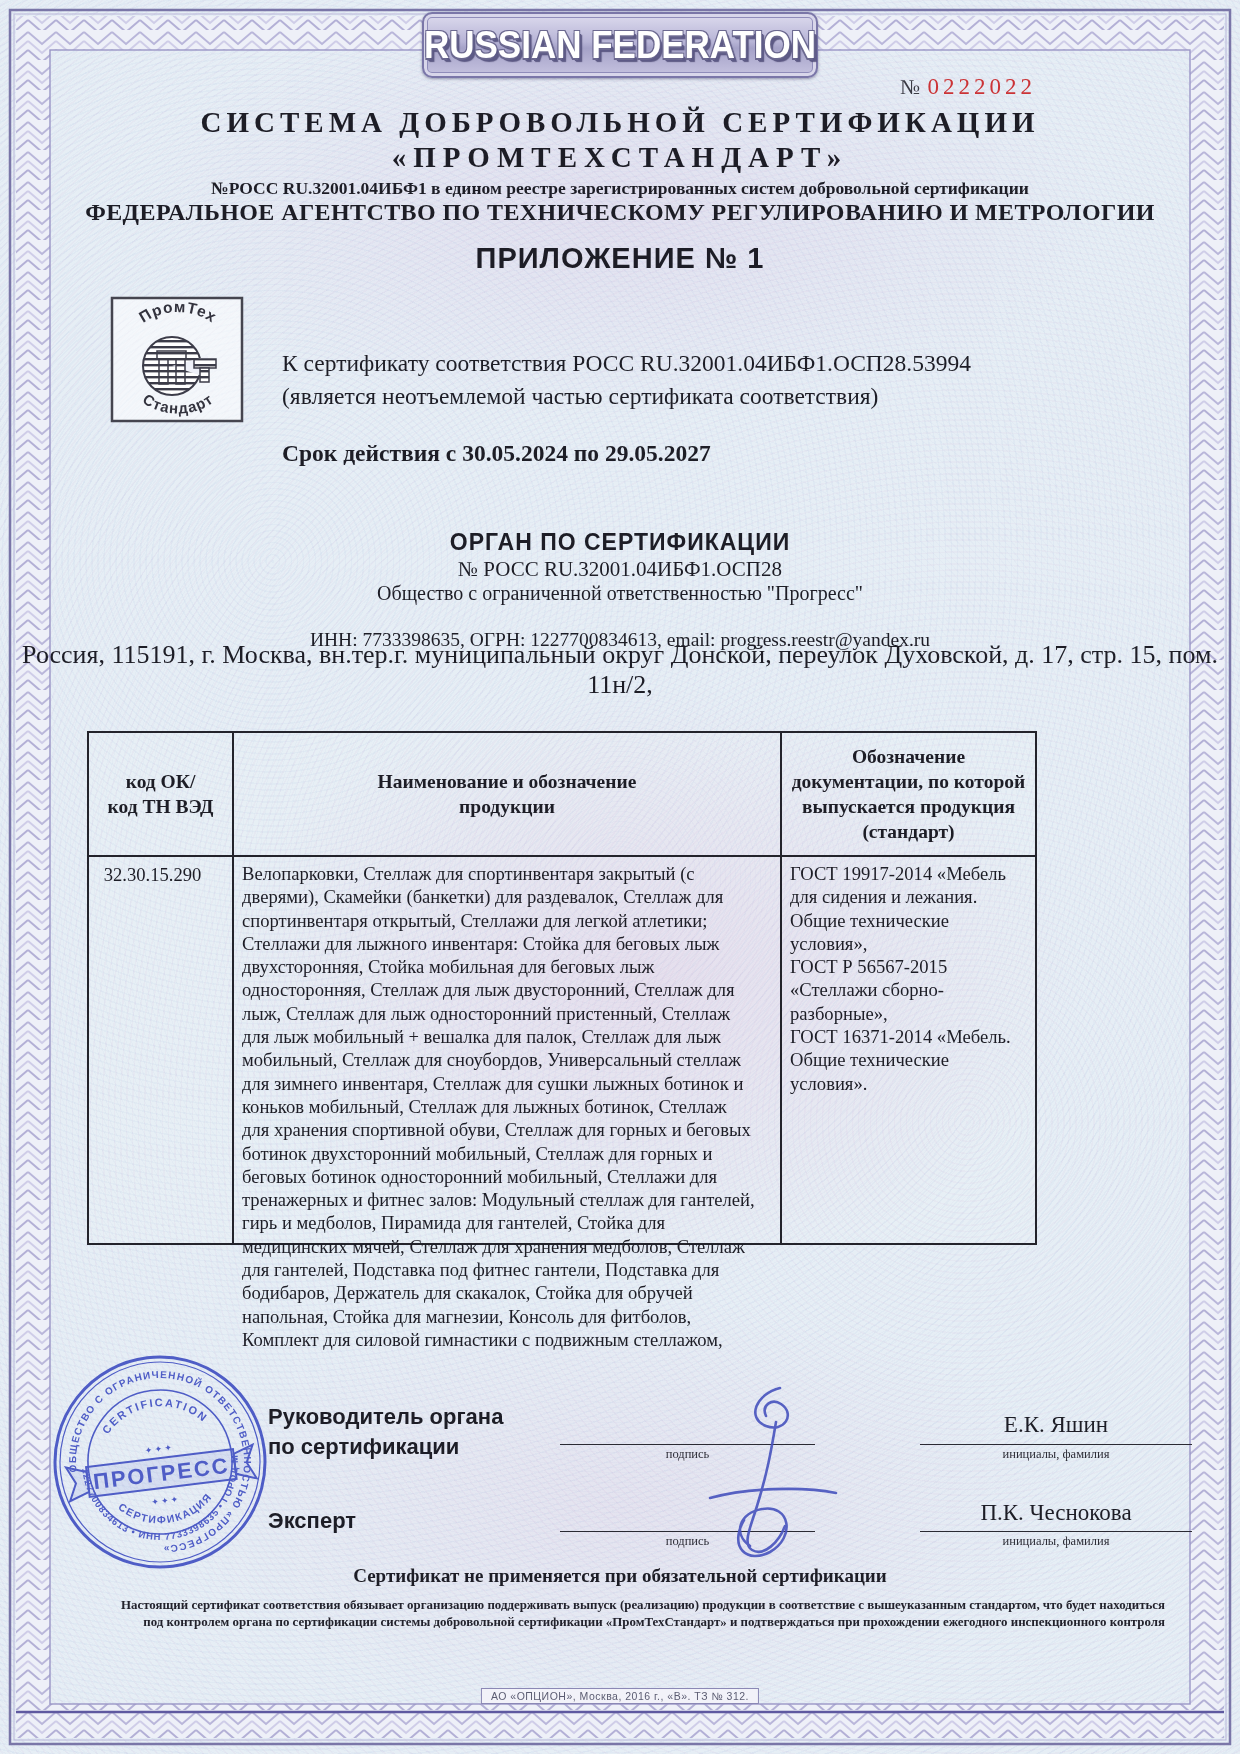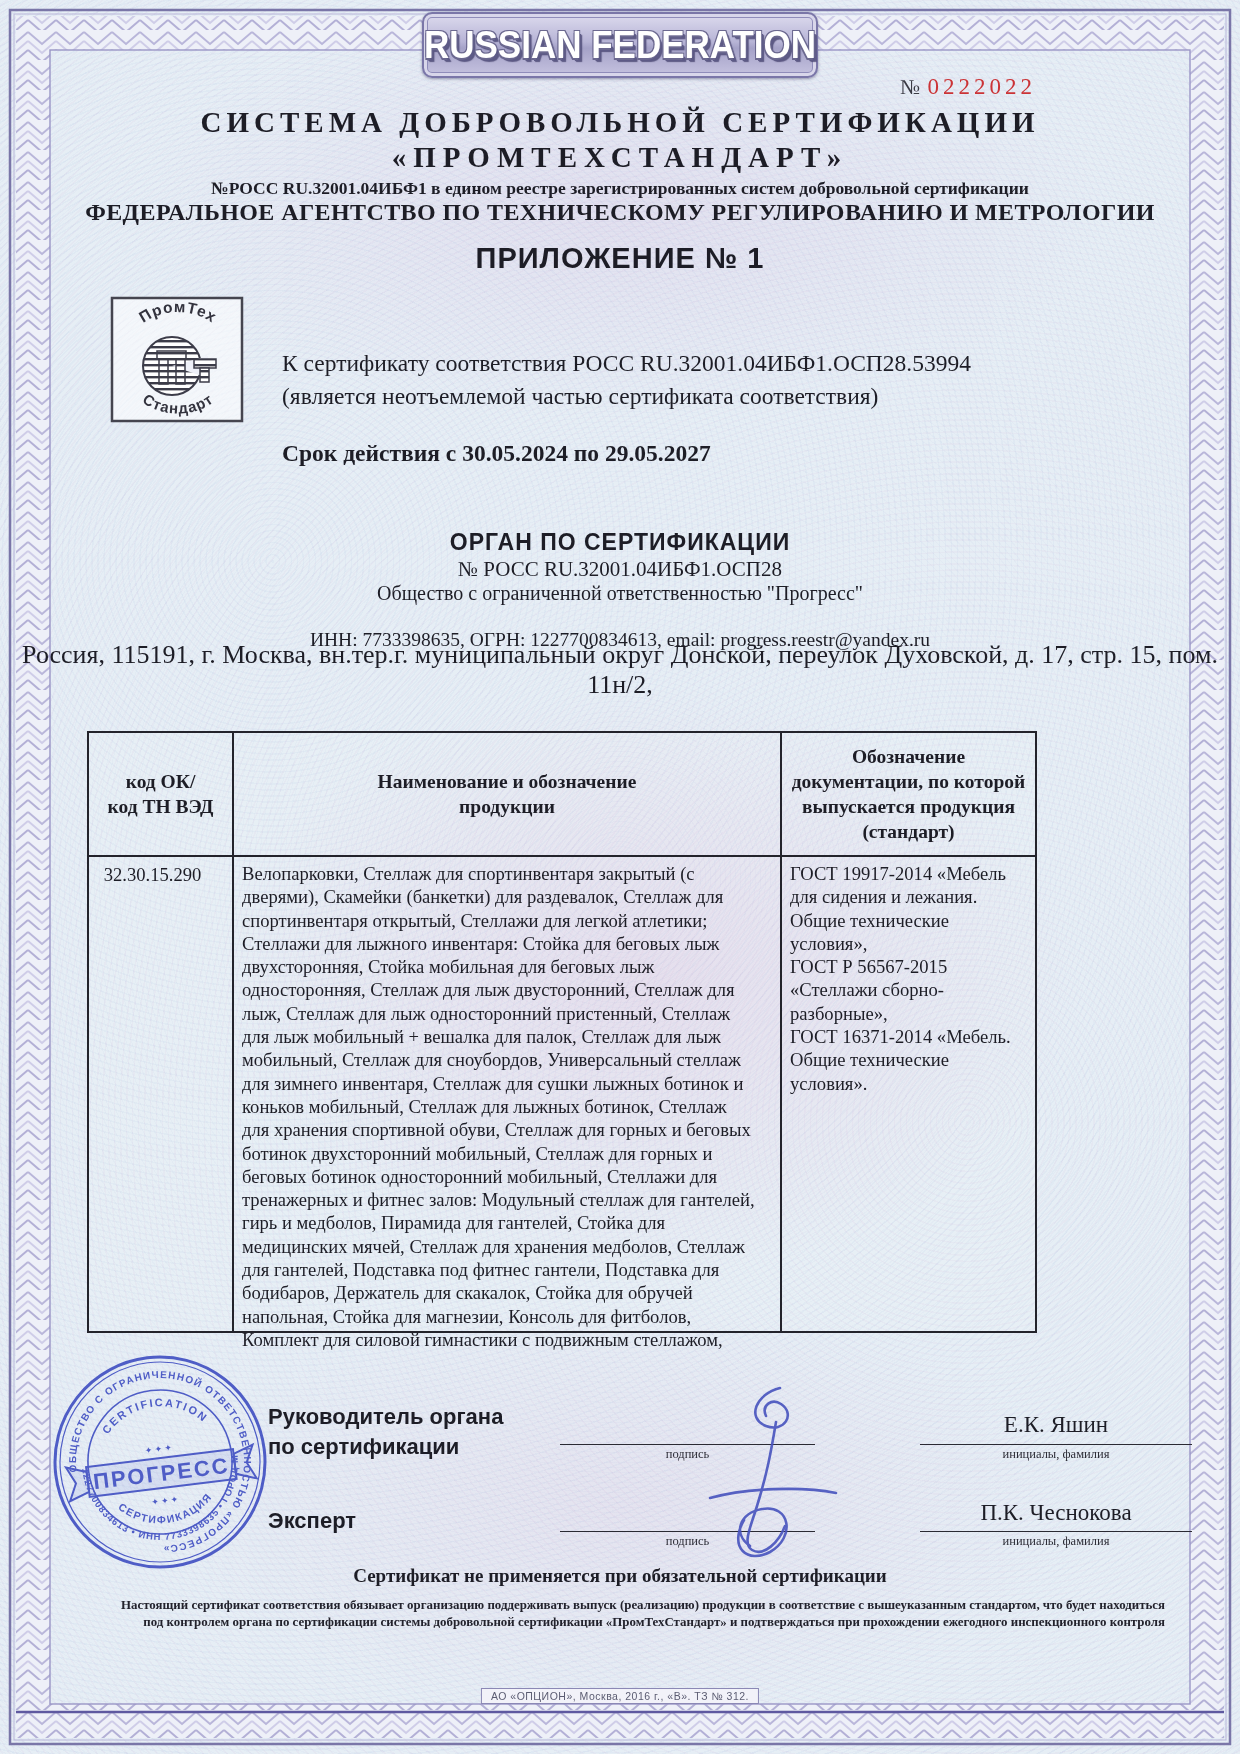--- a/index.html
+++ b/index.html
@@ -55,21 +55,21 @@
   .orgaddr{top:640px;font-size:26px;}
   .orgdet{top:629px;font-size:19.5px;}
   .listhead{top:679px;font-size:21px;font-weight:700;}
 
   .ctable{left:87px;top:731px;width:950px;border:2px solid #23232b;display:grid;
     grid-template-columns:145px 548px 1fr;box-sizing:border-box;background:rgba(255,255,255,.06);}
   .cell{border-right:2px solid #23232b;box-sizing:border-box;}
   .cell.last{border-right:none;}
   .hcell{border-bottom:2px solid #23232b;height:124px;display:flex;align-items:center;justify-content:center;
     text-align:center;font-weight:700;font-size:19.5px;line-height:25px;padding:0 6px;}
-  .bcell{height:474px;padding:5px 24px 0 8px;font-size:18.6px;line-height:23.3px;}
+  .bcell{height:386px;padding:5px 24px 0 8px;font-size:18.6px;line-height:23.3px;}
   .code-cell{text-align:center;padding-top:6px;}
 
   .sig-role{left:268px;font-family:"Liberation Sans",sans-serif;font-weight:700;font-size:22px;line-height:30px;}
   .role1{top:1402px;}
   .role2{top:1506px;}
   .sigline{border-top:1.6px solid #2a2a33;height:0;}
   .line-sig1{left:560px;top:1444px;width:255px;}
   .line-nm1{left:920px;top:1444px;width:272px;}
   .line-sig2{left:560px;top:1531px;width:255px;}
   .line-nm2{left:920px;top:1531px;width:272px;}

